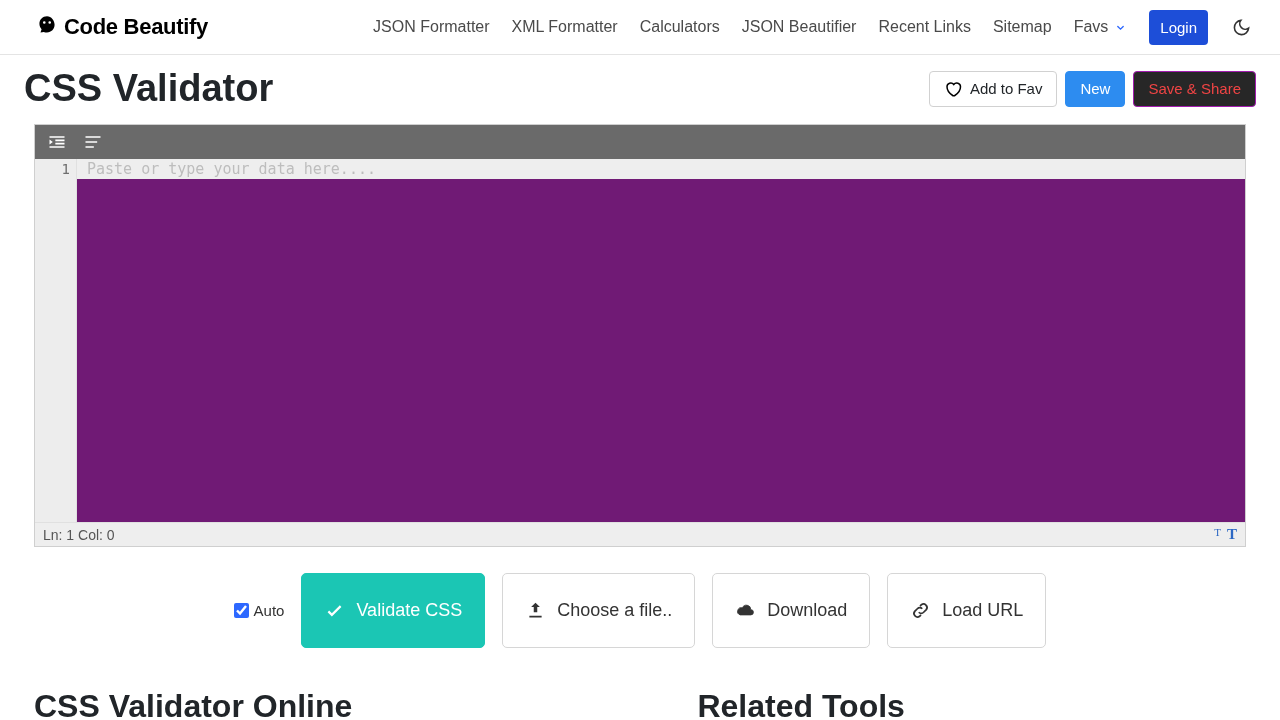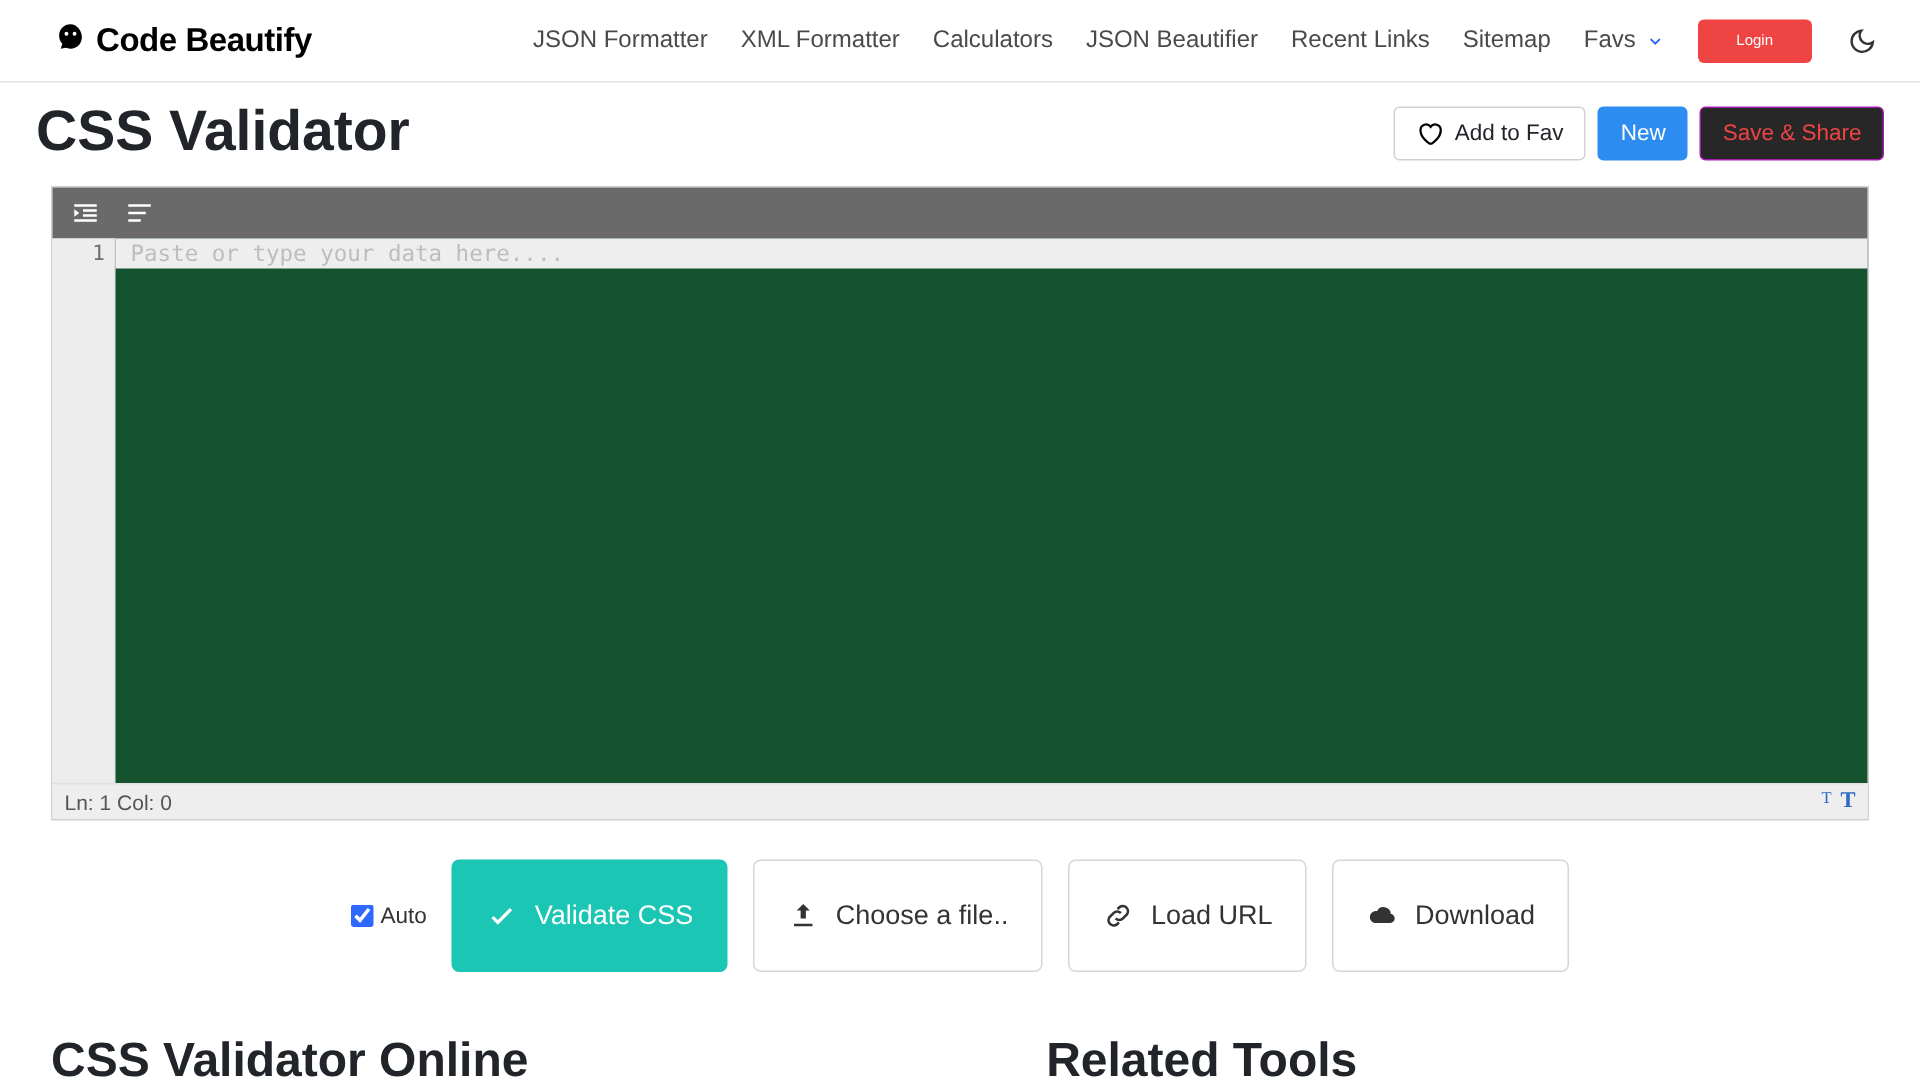--- a/index.html
+++ b/index.html
@@ -5,40 +5,40 @@
 * { margin: 0; padding: 0; box-sizing: border-box; }
 body { font-family: "Segoe UI", Arial, sans-serif; background: #fff; color: #212529; width: 1280px; height: 720px; overflow: hidden; }
 
 .header { display: flex; align-items: center; height: 55px; border-bottom: 1px solid #e4e4e4; padding: 0 28px 0 34px; }
 .logo { display: flex; align-items: flex-start; }
 .logo svg { width: 26px; height: 26px; margin-right: 4px; }
 .logo-text { font-size: 22px; font-weight: 700; color: #000; letter-spacing: -0.3px; }
 .nav { margin-left: auto; display: flex; align-items: center; gap: 22px; }
 .nav a { font-size: 16px; color: #4a4a4a; text-decoration: none; cursor: pointer; }
 .nav .favs { display: flex; align-items: center; gap: 6px; }
-.login-btn { background: #ef4444; color: #fff; border: none; border-radius: 4px; padding: 9px 26px; font-size: 10px; cursor: pointer; }
+.login-btn { background: #1d4ed8; color: #fff; border: none; border-radius: 4px; padding: 9px 11px; font-size: 15px; cursor: pointer; }
 .theme-toggle { width: 22px; height: 22px; display: flex; align-items: center; justify-content: center; cursor: pointer; }
 
 .titlebar { display: flex; align-items: center; padding: 12px 24px 8px; }
 .title { font-size: 38px; font-weight: 700; color: #212529; }
 .title-actions { margin-left: auto; display: flex; gap: 8px; }
 .btn { border-radius: 4px; padding: 8px 14px; font-size: 15px; cursor: pointer; display: inline-flex; align-items: flex-start; gap: 8px; }
 .btn-outline { border: 1px solid #d1d1d1; background: #fff; color: #212529; }
 .btn-blue { border: 1px solid #2d8cf0; background: #2d8cf0; color: #fff; }
 .btn-dark { border: 1px solid #a21caf; background: #272727; color: #ef4444; }
 
 .editor-wrap { margin: 6px 34px 0; border: 1px solid #cfcfcf; }
 .editor-toolbar { background: #6a6a6a; height: 34px; display: flex; align-items: center; padding: 0 12px; color: #fff; }
 .editor-toolbar .left-icons { display: flex; gap: 16px; }
 .editor-toolbar .right-icons { margin-left: auto; display: flex; align-items: center; gap: 20px; }
 .editor-toolbar .sample { font-style: italic; font-size: 15px; }
 .editor-toolbar svg { width: 20px; height: 20px; fill: #fff; cursor: pointer; }
 .editor-body { display: flex; height: 363px; position: relative; }
 .gutter { width: 42px; background: #ededed; border-right: 1px solid #e0e0e0; text-align: right; padding: 2px 6px 0 0; font-size: 14px; color: #6e6e6e; font-family: Consolas, monospace; }
-.code-area { flex: 1; background: #14532d; position: relative; }
+.code-area { flex: 1; background: #701a75; position: relative; }
 .code-firstline { background: #eeeeee; height: 20px; }
 .placeholder { position: absolute; top: 1px; left: 10px; color: #bdbdbd; font-size: 15px; font-family: Consolas, monospace; }
 .editor-status { background: #eeeeee; border-top: 1px solid #e0e0e0; height: 24px; display: flex; align-items: center; padding: 0 8px; font-size: 14px; color: #555; }
 .editor-status .right-flags { margin-left: auto; display: flex; gap: 6px; font-family: Georgia, serif; color: #2d68c4; }
 .t-small { font-size: 11px; }
 .t-big { font-size: 15px; font-weight: 700; }
 
 .actions-row { display: flex; justify-content: center; align-items: center; gap: 17px; margin-top: 26px; }
 .auto-wrap { display: flex; align-items: center; gap: 5px; font-size: 15px; color: #333; }
 .auto-wrap input { accent-color: #2d68ff; width: 15px; height: 15px; }
@@ -139,29 +139,29 @@
     <span>Validate CSS</span>
   </button>
   <button class="btn-big btn-white">
     <svg viewBox="0 0 24 24">
         <path d="M12 3l5 5h-3v6h-4V8H7zM5 18h14v2H5z" fill="#333"></path>
       </svg>
     <span>Choose a file..</span>
   </button>
   <button class="btn-big btn-white">
     <svg viewBox="0 0 24 24">
+        <path d="M18 11a5 5 0 00-9.6-2A4 4 0 006 17h12a3 3 0 000-6zM12 9v6m0 0l-2.5-2.5M12 15l2.5-2.5" fill="#333" stroke="#333"></path>
+      </svg>
+    <span>Download</span>
+  </button>
+  <button class="btn-big btn-white">
+    <svg viewBox="0 0 24 24">
         <path d="M10 14a4 4 0 005.6 0l3-3a4 4 0 00-5.6-5.6l-1.5 1.5M14 10a4 4 0 00-5.6 0l-3 3a4 4 0 005.6 5.6l1.5-1.5" fill="none" stroke="#333" stroke-width="2"></path>
       </svg>
     <span>Load URL</span>
-  </button>
-  <button class="btn-big btn-white">
-    <svg viewBox="0 0 24 24">
-        <path d="M18 11a5 5 0 00-9.6-2A4 4 0 006 17h12a3 3 0 000-6zM12 9v6m0 0l-2.5-2.5M12 15l2.5-2.5" fill="#333" stroke="#333"></path>
-      </svg>
-    <span>Download</span>
   </button>
 </div>
 
 <div class="bottom-row">
   <div class="bottom-col-left">
     <h2>CSS Validator Online</h2>
   </div>
   <div class="bottom-col-right">
     <h2>Related Tools</h2>
   </div>

